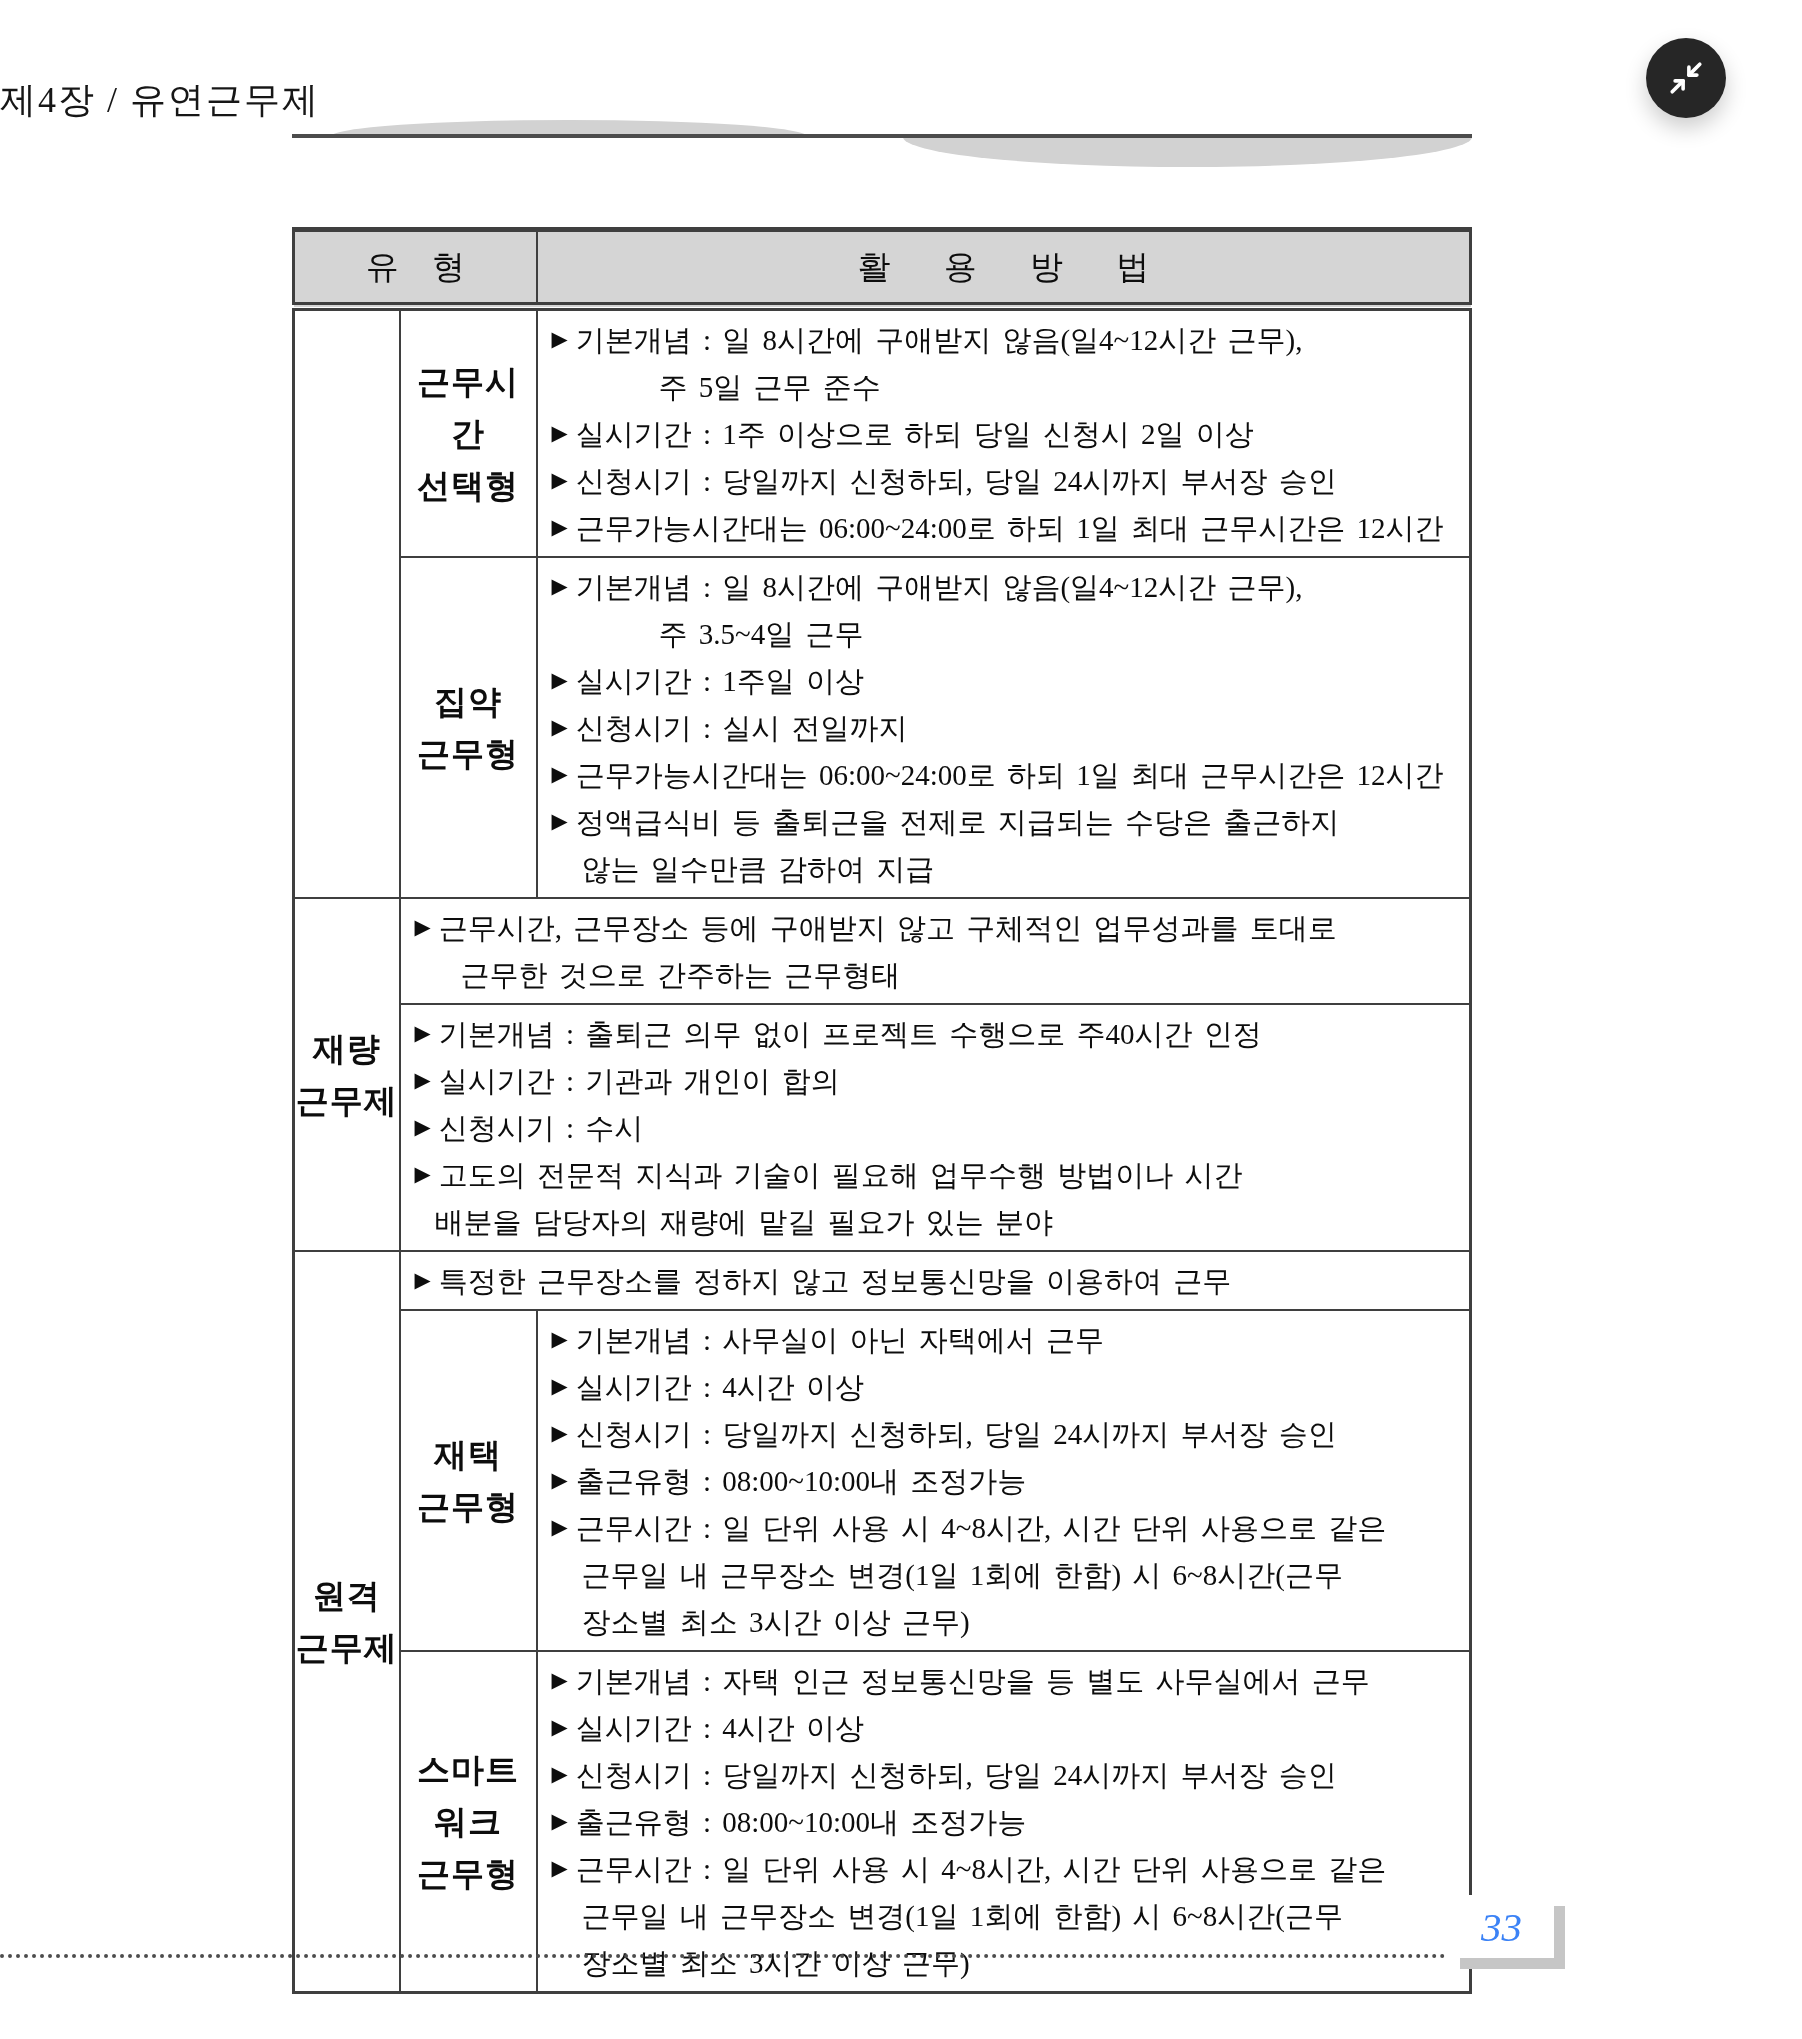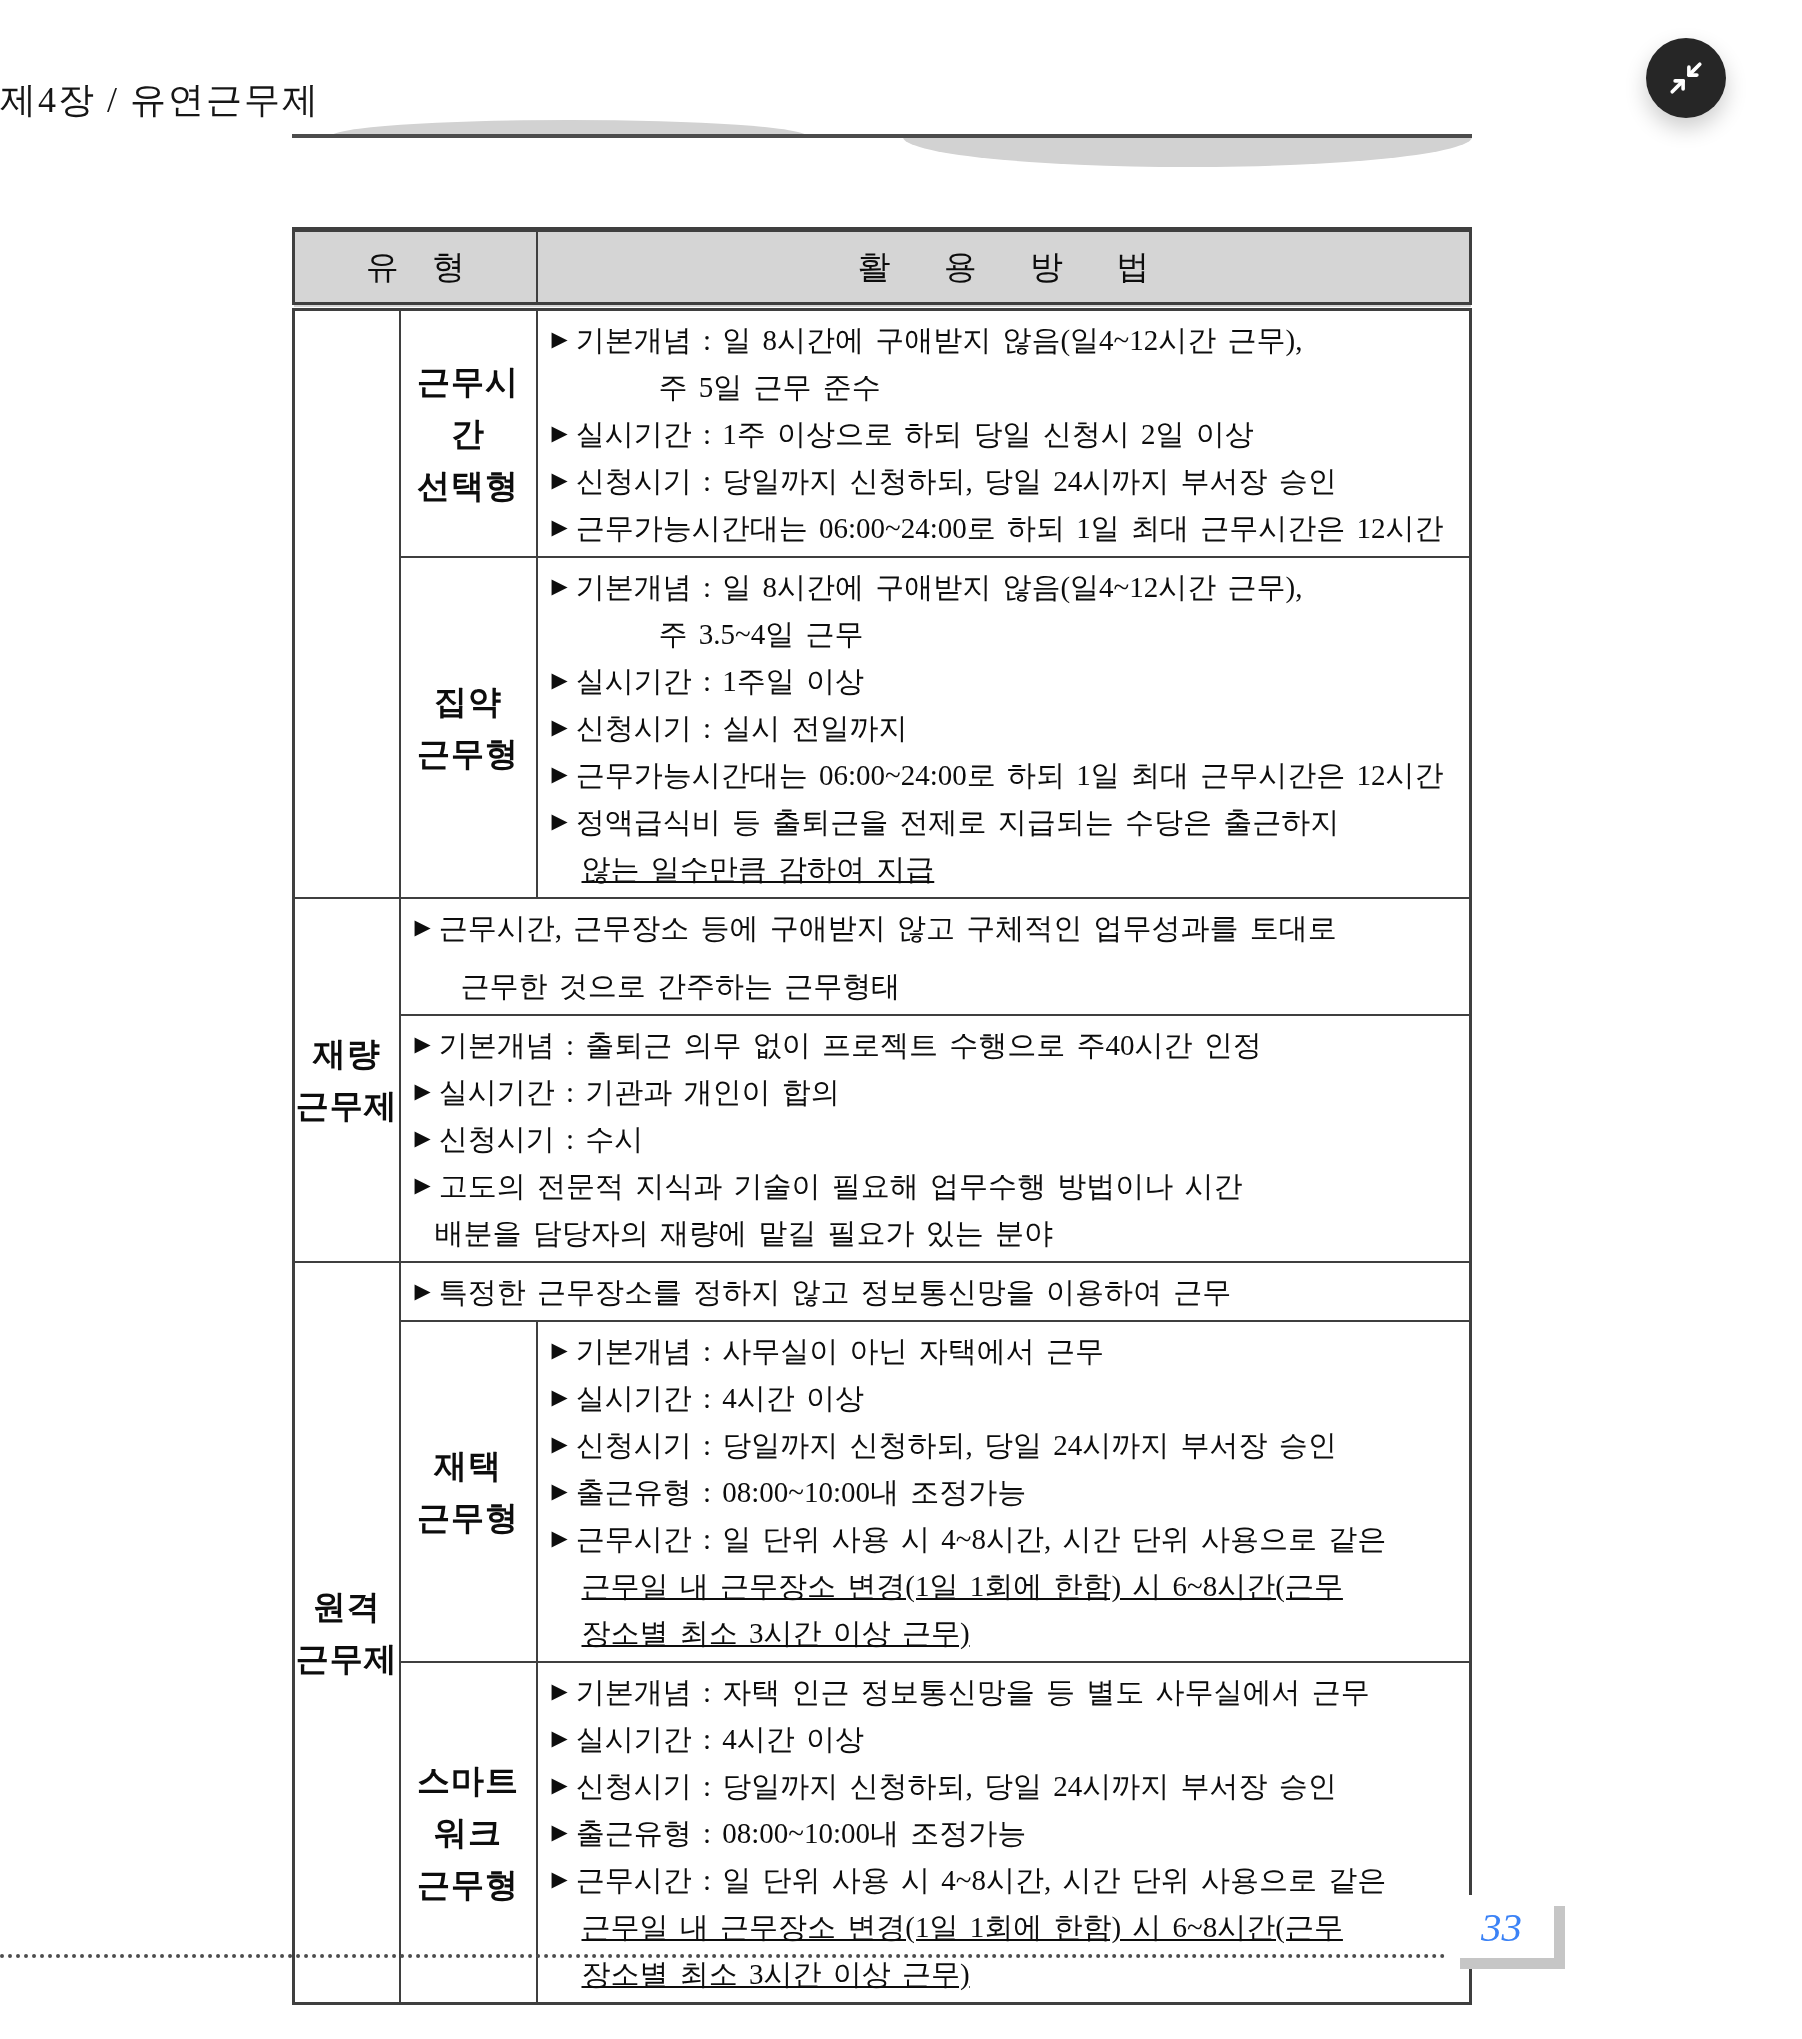--- a/index.html
+++ b/index.html
@@ -41,22 +41,22 @@
   tr.r1 { height:237px; } tr.r2 { height:330px; } tr.r3 { height:96px; }
   tr.r4 { height:237px; } tr.r5 { height:50px; }  tr.r6 { height:330px; }
   tr.r7 { height:328px; }
 
   td.lbl { text-align:center; vertical-align:middle; font-weight:700;
            font-size:33px; line-height:52px; letter-spacing:1px;border-radius:32px; }
   td.content { vertical-align:middle; padding:5px 10px 5px 14px; }
   .ln { line-height:46px; white-space:nowrap; word-spacing:4px; }
   .blt { font-size:21px; margin-right:8px; vertical-align:4px; }
   .blt:empty { margin-right:0; }
-  .ind-a { padding-left:107px; } .ind-b { padding-left:30px;text-decoration:underline; }
-  .ind-c { padding-left:46px;margin-top:11px; }  .ind-d { padding-left:20px; }
+  .ind-a { padding-left:107px; } .ind-b { padding-left:30px; }
+  .ind-c { padding-left:46px; }  .ind-d { padding-left:20px; }
 
   
   .dotted-line { position:absolute; left:0; top:1954px; width:1446px; height:0;
                  border-top:4px dotted #4d4d4d; z-index:4; }
   .page-num-box { position:absolute; left:1449px; top:1895px; width:105px; height:63px;
                   background:#ffffff; box-shadow:11px 11px 0 #c6c6c6; z-index:5;
                   display:flex; align-items:center; justify-content:center; }
   .page-num-box span { font-style:italic; font-size:41px; color:#3b82f6; }
 </style>
 </head>

